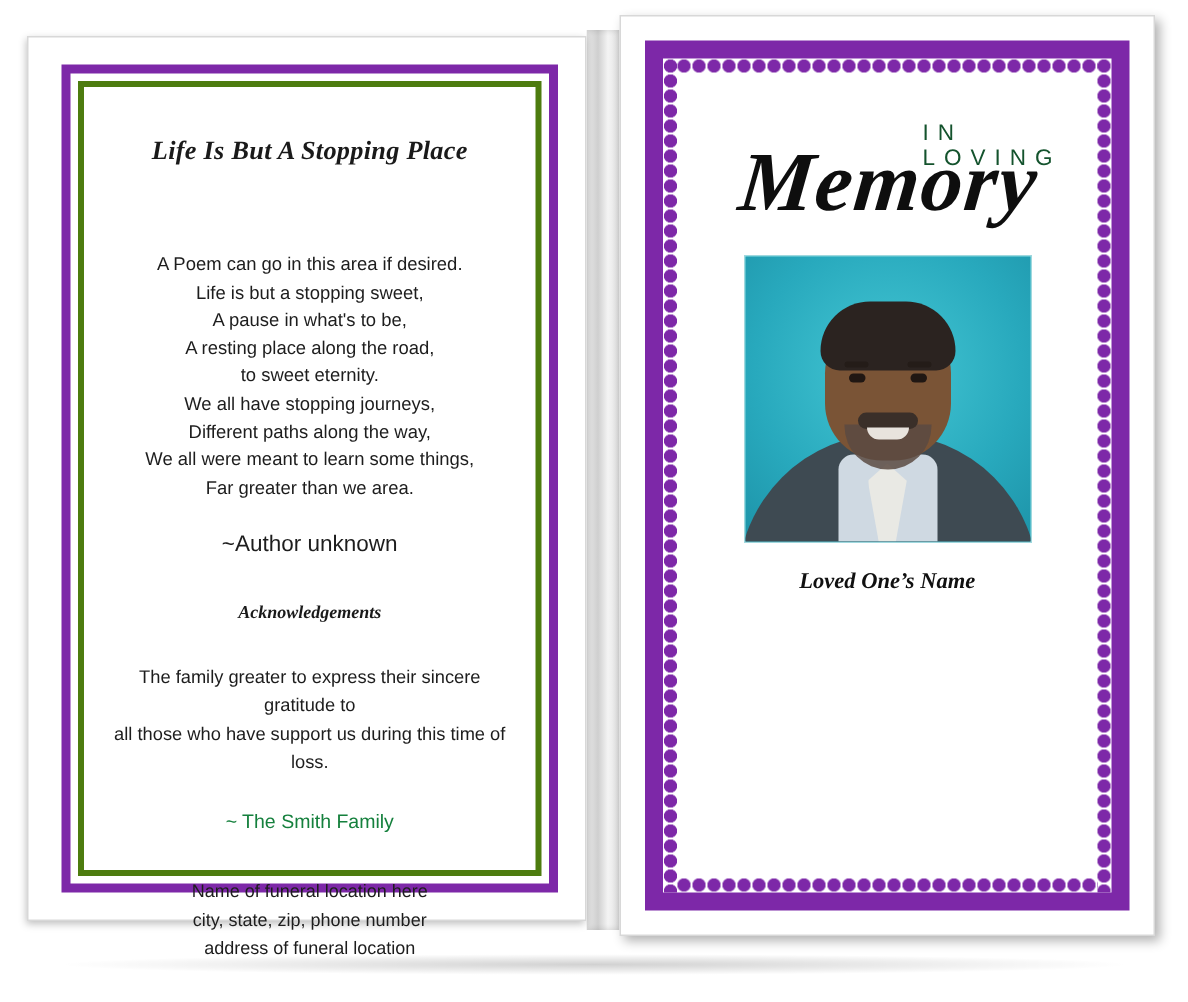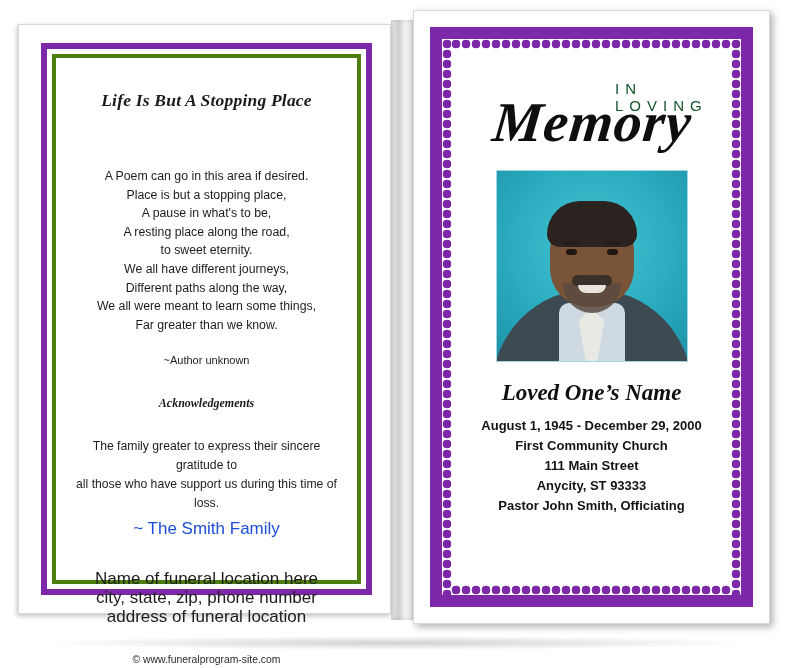--- a/index.html
+++ b/index.html
@@ -102,21 +102,21 @@
     font-family: "Liberation Sans", sans-serif;
     font-size: 12.3px;
     color: #1d1d1d;
     line-height: 18.6px;
     margin-top: 40px;
   }
   .poem-body .ln { display: block; white-space: pre; }
 
   .poem-author {
     font-family: "Liberation Sans", sans-serif;
-    font-size: 11px;
+    font-size: 15px;
     color: #1d1d1d;
     margin-top: 20px;
   }
 
   .ack-title {
     font-family: "Liberation Serif", serif;
     font-weight: bold;
     font-style: italic;
     font-size: 12px;
     color: #1a1a1a;
@@ -127,28 +127,28 @@
   .ack-body {
     font-family: "Liberation Sans", sans-serif;
     font-size: 12.2px;
     color: #1d1d1d;
     line-height: 19px;
   }
   .ack-body .ln { display: block; }
 
   .ack-family {
     font-family: "Liberation Sans", sans-serif;
-    font-size: 17px;
-    color: #1d4ed8;
-    margin-top: 6px;
+    font-size: 13px;
+    color: #15803d;
+    margin-top: 22px;
   }
 
   .venue {
     font-family: "Liberation Sans", sans-serif;
-    font-size: 17px;
+    font-size: 12px;
     color: #1d1d1d;
     line-height: 19px;
     margin-top: 30px;
   }
   .venue .ln { display: block; }
 
   .website {
     font-family: "Liberation Sans", sans-serif;
     font-size: 10.4px;
     color: #2a2a2a;
@@ -338,21 +338,21 @@
     margin-left: -29px;
     background: #5a4a42;
     border-radius: 0 0 30px 30px;
     opacity: 0.85;
   }
 
   .deceased-name {
     font-family: "Liberation Serif", serif;
     font-style: italic;
     font-weight: bold;
-    font-size: 23px;
+    font-size: 15px;
     color: #101010;
     margin-top: 18px;
   }
   .service-lines {
     margin-top: 10px;
     text-align: center;
     font-family: "Liberation Sans", sans-serif;
     font-weight: bold;
     font-size: 13px;
     color: #131313;
@@ -380,28 +380,28 @@
   <div class="booklet">
 
     <div class="page page-left">
       <div class="frame-outer">
         <div class="frame-inner">
 
           <div class="poem-title">Life Is But A Stopping Place</div>
 
           <div class="poem-body">
             <span class="ln">A Poem can go in this area if desired.</span>
-            <span class="ln">Place is but a stopping place,</span>
+            <span class="ln">Life is but a stopping sweet,</span>
             <span class="ln">A pause in what's to be,</span>
             <span class="ln">A resting place along the road,</span>
             <span class="ln">to sweet eternity.</span>
-            <span class="ln">We all have different journeys,</span>
+            <span class="ln">We all have stopping journeys,</span>
             <span class="ln">Different paths along the way,</span>
             <span class="ln">We all were meant to learn some things,</span>
-            <span class="ln">Far greater than we know.</span>
+            <span class="ln">Far greater than we area.</span>
           </div>
 
           <div class="poem-author">~Author unknown</div>
 
           <div class="ack-title">Acknowledgements</div>
 
           <div class="ack-body">
             <span class="ln">The family greater to express their sincere gratitude to</span>
             <span class="ln">all those who have support us during this time of loss.</span>
           </div>
@@ -449,27 +449,20 @@
               <div class="pt-brow-l"></div>
               <div class="pt-brow-r"></div>
               <div class="pt-eye-l"></div>
               <div class="pt-eye-r"></div>
               <div class="pt-mustache"></div>
               <div class="pt-mouth"></div>
             </div>
 
             <div class="deceased-name">Loved One’s Name</div>
 
-            <div class="service-lines">
-              <span class="ln">August 1, 1945 - December 29, 2000</span>
-              <span class="ln">First Community Church</span>
-              <span class="ln">111 Main Street</span>
-              <span class="ln">Anycity, ST 93333</span>
-              <span class="ln">Pastor John Smith, Officiating</span>
-            </div>
 
           </div>
         </div>
       </div>
     </div>
 
   </div>
 </div>
 
 </body></html>

